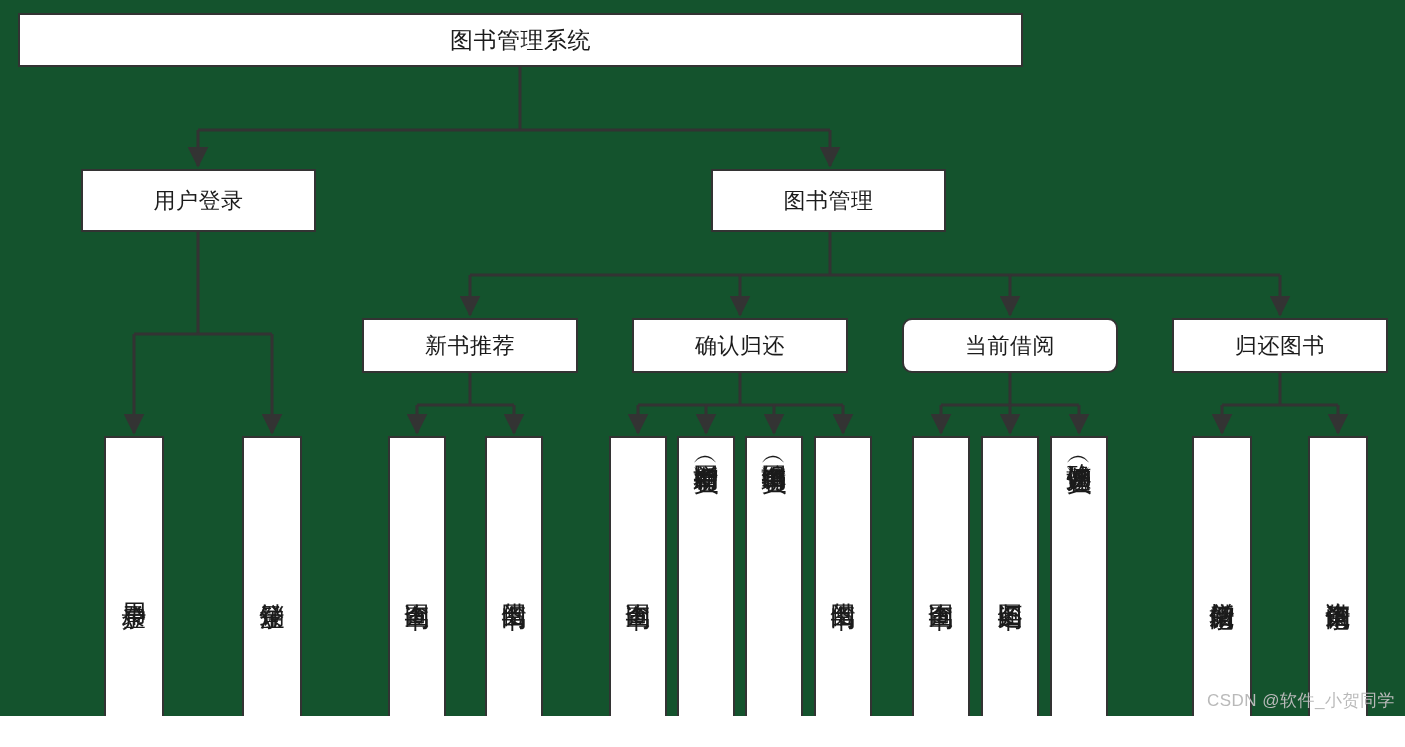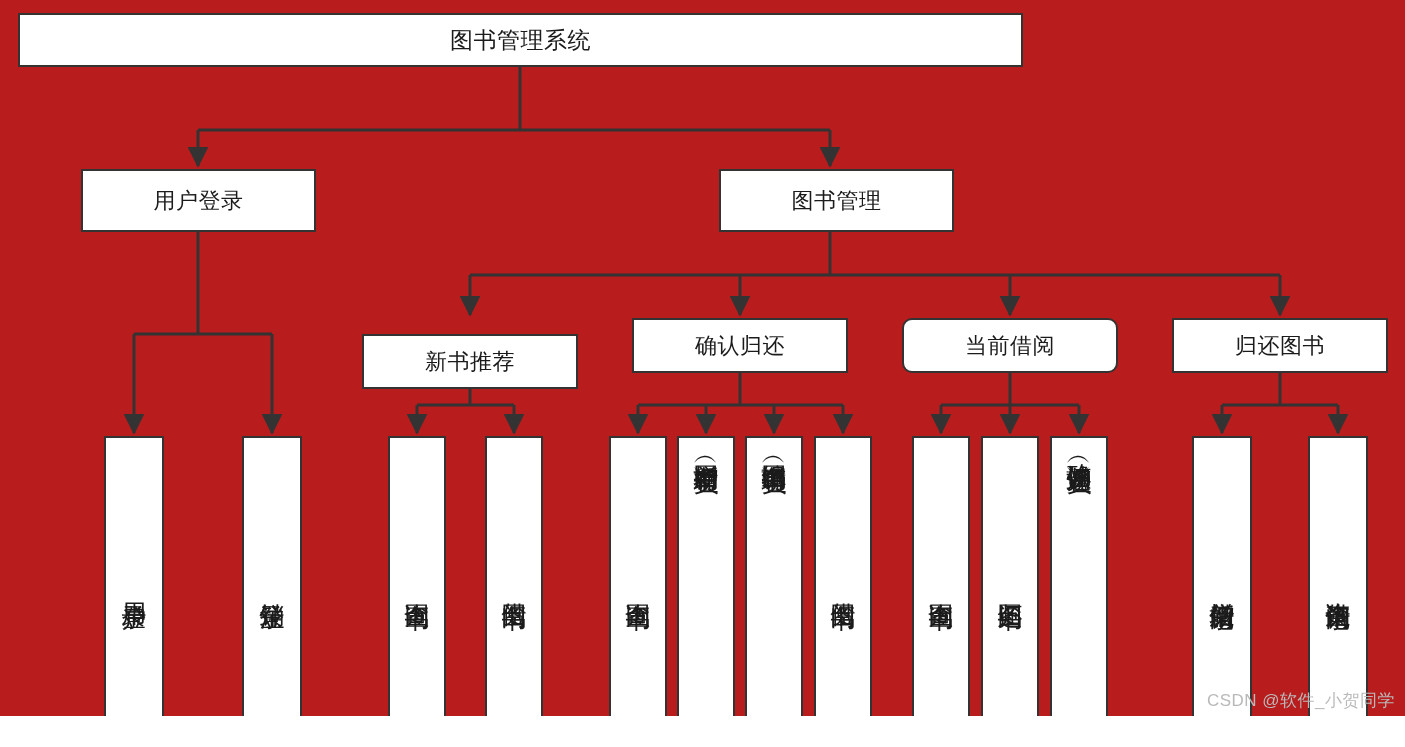--- a/index.html
+++ b/index.html
@@ -8,21 +8,21 @@
     padding: 0;
     background: #ffffff;
   }
   body {
     font-family: "Liberation Sans", "DejaVu Sans", sans-serif;
   }
   #canvas {
     position: relative;
     width: 1405px;
     height: 716px;
-    background: #b91c1c;
+    background: #14532d;
     overflow: hidden;
   }
   #wires {
     position: absolute;
     left: 0;
     top: 0;
     width: 1405px;
     height: 747px;
     pointer-events: none;
   }
@@ -133,25 +133,25 @@
     </g>
   </svg>
 
   <div class="node horiz root" style="left:18px; top:13px; width:1005px; height:54px;">
     <span class="label">图书管理系统</span>
   </div>
 
   <div class="node horiz" style="left:81px; top:169px; width:235px; height:63px;">
     <span class="label">用户登录</span>
   </div>
-  <div class="node horiz" style="left:711px; top:169px; width:235px; height:63px;margin-left:8px;">
+  <div class="node horiz" style="left:711px; top:169px; width:235px; height:63px;">
     <span class="label">图书管理</span>
   </div>
 
-  <div class="node horiz" style="left:362px; top:334px; width:216px; height:55px;">
+  <div class="node horiz" style="left:362px; top:318px; width:216px; height:55px;">
     <span class="label">新书推荐</span>
   </div>
   <div class="node horiz" style="left:632px; top:318px; width:216px; height:55px;">
     <span class="label">确认归还</span>
   </div>
   <div class="node horiz" style="left:902px; top:318px; width:216px; height:55px;border-radius:10px;">
     <span class="label">当前借阅</span>
   </div>
   <div class="node horiz" style="left:1172px; top:318px; width:216px; height:55px;">
     <span class="label">归还图书</span>

